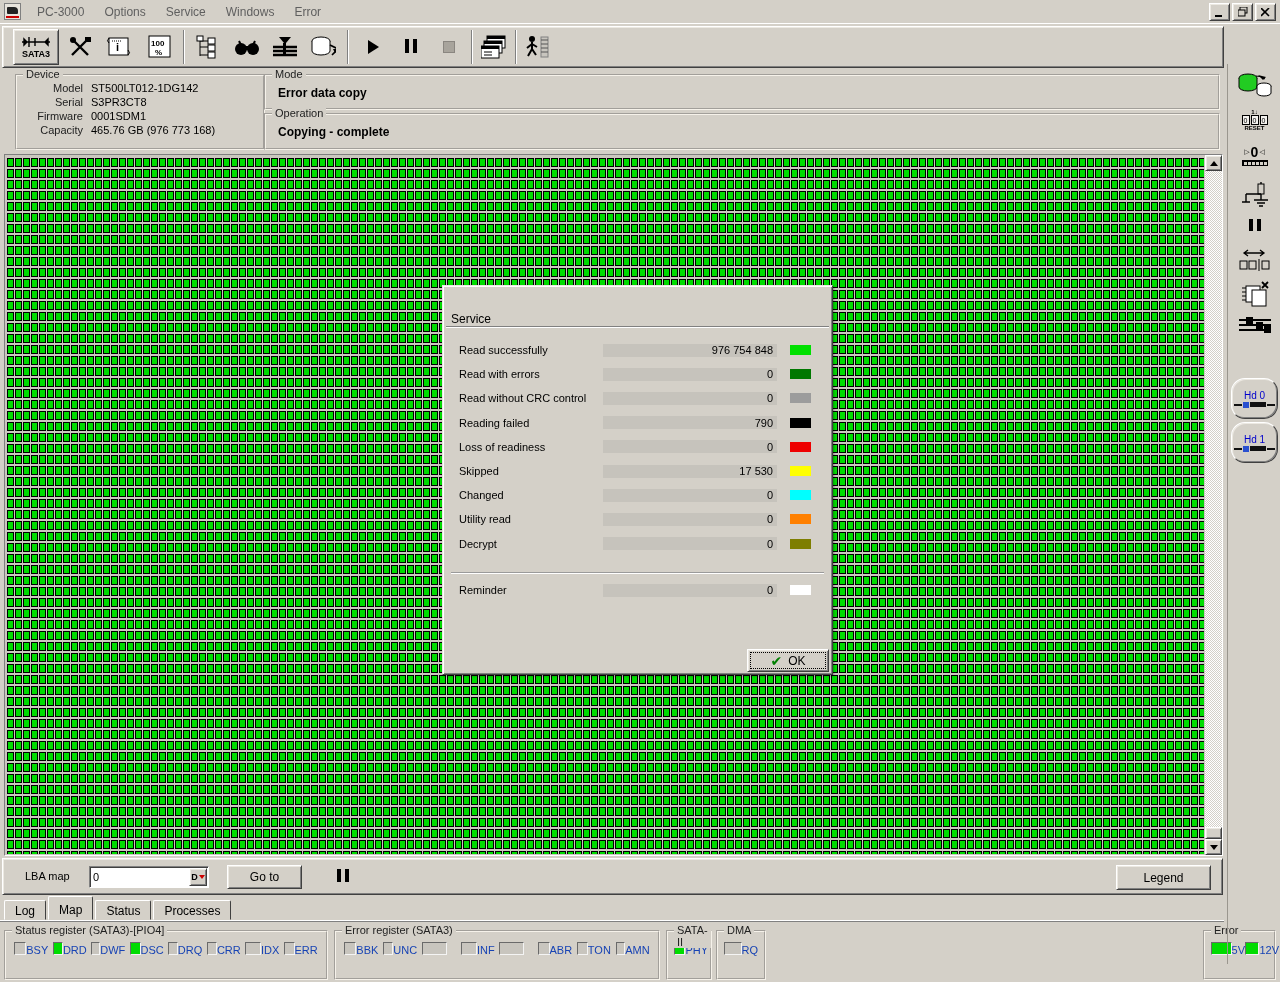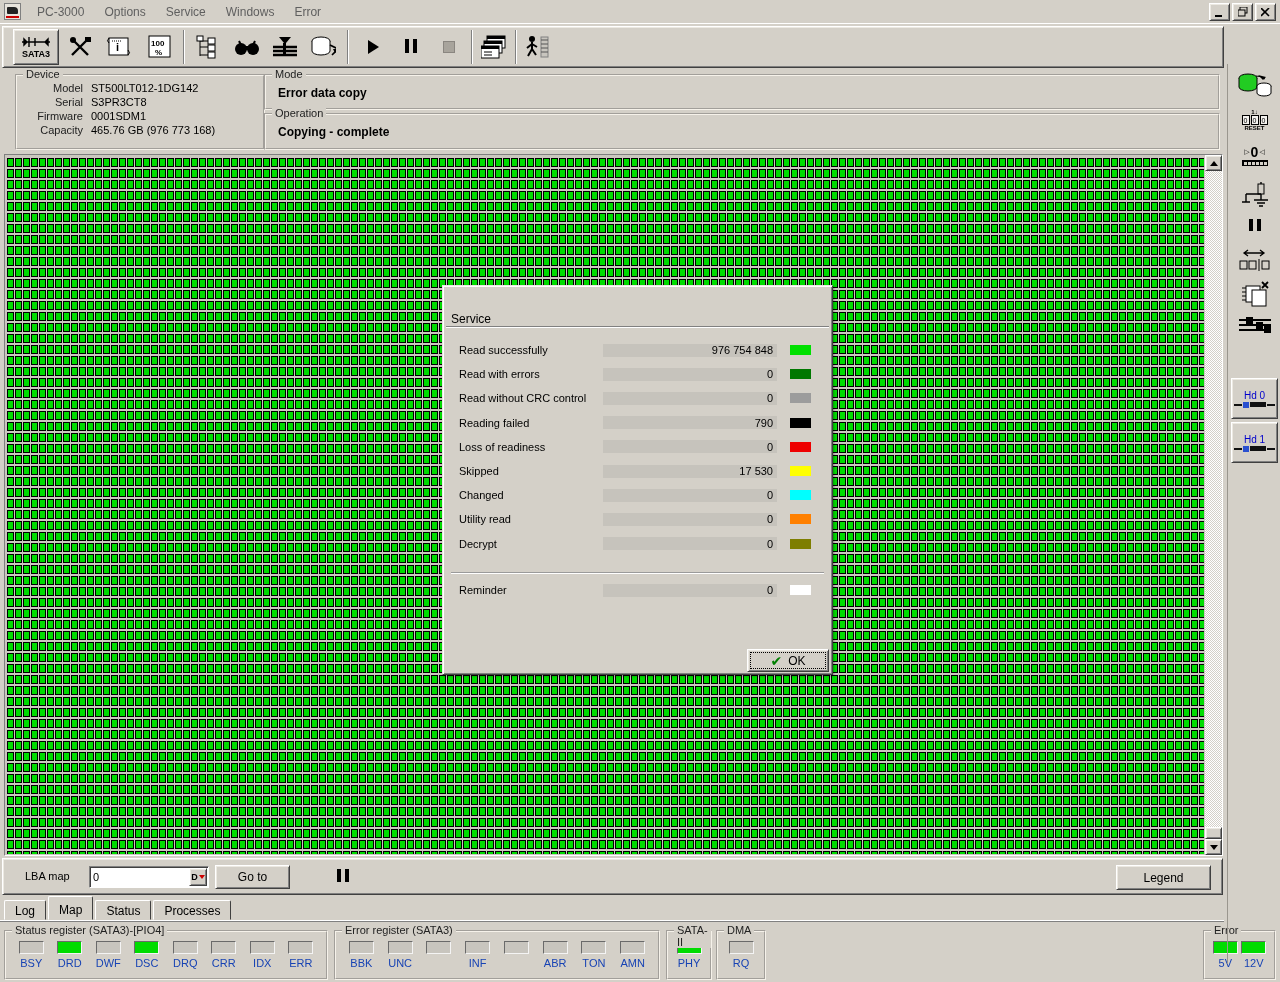--- a/index.html
+++ b/index.html
@@ -59,47 +59,47 @@
   .arrow-dn { width:0;height:0;border-left:4px solid transparent;border-right:4px solid transparent;border-top:5px solid #000; }
   #scroll-thumb { position:absolute; left:0; top:672px; width:17px; height:12px; }
 
   
   #lba-row { position:absolute; left:2px; top:858px; width:1221px; height:37px; }
   #lba-label { position:absolute; left:22px; top:11px; }
   #lba-field { position:absolute; left:86px; top:7px; width:120px; height:22px; background:#fff; border:1px solid; border-color:#808080 #fff #fff #808080; box-shadow:inset 1px 1px 0 #404040; }
   #lba-input { position:absolute; left:3px; top:2px; width:95px; height:16px; border:0; outline:0; font-family:inherit; font-size:11px; background:#fff; }
   #lba-drop { position:absolute; right:1px; top:1px; width:18px; height:18px; font-size:9px; font-weight:bold; gap:1px; }
   #lba-drop .rtri { width:0;height:0;border-left:3px solid transparent;border-right:3px solid transparent;border-top:4px solid #cc0000; }
-  #goto-btn { position:absolute; left:212px; top:6px; width:75px; height:24px; font-size:12px; }
+  #goto-btn { position:absolute; left:224px; top:6px; width:75px; height:24px; font-size:12px; }
   #lba-pause { position:absolute; left:332px; top:10px; }
   #lba-pause span { display:inline-block; width:4px; height:13px; background:#000; margin:0 2px; }
   #legend-btn { position:absolute; left:1113px; top:6px; width:95px; height:25px; font-size:12px; }
 
   
   #tabs { position:absolute; left:4px; top:896px; height:24px; display:flex; align-items:flex-end; }
   .tab { height:20px; padding:3px 10px 0 10px; margin-right:2px; background:#d4d0c8; border:1px solid; border-color:#fff #404040 #d4d0c8 #fff; border-radius:2px 2px 0 0; font-size:12px; }
   .tab.active { height:24px; padding-top:6px; font-weight:normal; border-bottom-color:#d4d0c8; }
   #tabs-underline { position:absolute; left:0; top:920px; width:1224px; height:2px; border-top:1px solid #fff; border-bottom:1px solid #808080; }
 
   
   .ledrow { display:flex; justify-content:space-around; padding:9px 6px 0 6px; }
-  .ledcell { display:flex; flex-direction:column; align-items:center; width:34px; }
+  .ledcell { display:flex; align-items:center; width:34px; }
   .led { width:25px; height:13px; border:1px solid; border-color:#6a6a6a #f4f4f4 #f4f4f4 #6a6a6a; background:#c8c5be; }
   .led.on { background:#00dc00; }
   .ledlabel { margin-top:3px; color:#1743b4; font-size:11px; }
   #reg-status { left:4px; top:930px; width:324px; height:50px; }
   #reg-error  { left:334px; top:930px; width:326px; height:50px; }
   #reg-sata2  { left:666px; top:930px; width:46px; height:50px; }
   #reg-dma    { left:716px; top:930px; width:50px; height:50px; }
   #reg-power  { left:1203px; top:930px; width:73px; height:50px; }
 
   
   #sidebar { position:absolute; left:1227px; top:64px; width:53px; height:900px; border-left:1px solid #9a968e; }
   .side-item { position:absolute; left:0; width:53px; display:flex; flex-direction:column; align-items:center; }
-  .hd-btn { position:absolute; left:3px; width:47px; height:41px; display:flex; flex-direction:column; align-items:center; justify-content:center; gap:1px; }
+  .hd-btn { position:absolute; left:3px; width:47px; height:41px; display:flex; flex-direction:column; align-items:center; justify-content:center; gap:1px;border-radius:14px; }
   .hd-lbl { color:#0000cc; font-size:10px; }
   .hd-ic { display:flex; align-items:center; gap:1px; }
   .hd-ic .sq { width:6px; height:6px; background:#2a50d0; }
   .hd-ic .bar { width:16px; height:5px; background:#111; }
   .hd-ic .line { width:8px; height:2px; background:#111; }
   .tinytxt { font-size:6px; font-weight:bold; letter-spacing:0; }
   .digitbox { display:flex; gap:1px; }
   .digitbox span { width:8px; height:10px; border:1px solid #000; font-size:7px; display:flex; align-items:center; justify-content:center; background:#f4f2ee; }
   .ruler { width:26px; height:6px; border:1px solid #000; border-top:2px solid #000;
     background-image:repeating-linear-gradient(90deg,#000 0 1px,transparent 1px 4px); background-size:100% 3px; background-repeat:no-repeat; background-position:0 0; }

